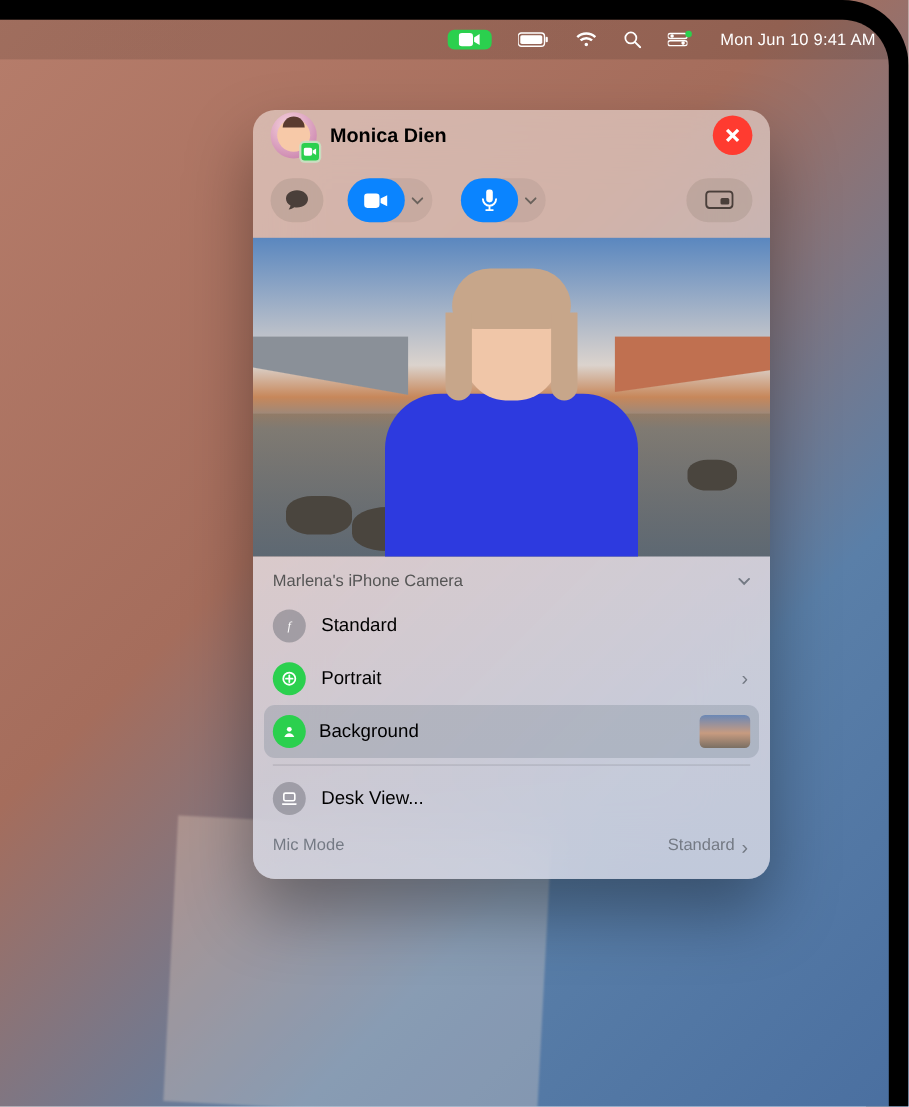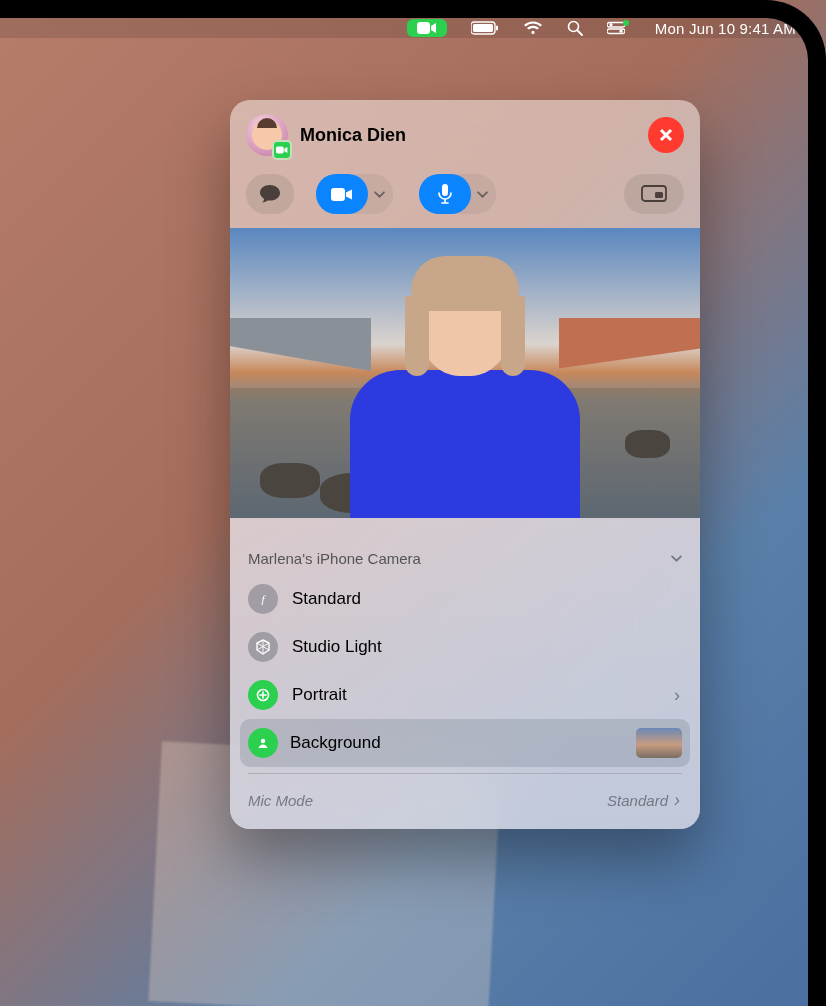--- a/index.html
+++ b/index.html
@@ -19,21 +19,21 @@
       width: 826px; height: 1006px;
       border-top: 18px solid #000;
       border-right: 18px solid #000;
       border-top-right-radius: 60px;
       pointer-events: none;
     }
 
     .menubar {
       position: absolute;
       top: 18px; left: 0; right: 18px;
-      height: 20px;
+      height: 36px;
       display: flex;
       align-items: center;
       justify-content: flex-end;
       padding: 0 12px;
       gap: 24px;
       background: linear-gradient(rgba(0,0,0,.12), rgba(0,0,0,.12));
       color: #fff;
       font-size: 15px;
     }
     .menubar .video-pill {
@@ -66,21 +66,21 @@
       border-radius: 20px;
       background: rgba(240, 225, 220, 0.6);
       backdrop-filter: blur(30px);
       box-shadow: 0 30px 60px rgba(0,0,0,.35);
       overflow: hidden;
     }
 
     .ft-header {
       display: flex;
       align-items: center;
-      padding: 14px 16px 10px 16px;
+      padding: 2px 16px 10px 16px;
       gap: 12px;
     }
     .avatar-wrap { position: relative; }
     .avatar {
       width: 42px; height: 42px; border-radius: 50%;
       background: radial-gradient(circle at 40% 30%, #f7d5de, #c274a4);
       display: flex; align-items: center; justify-content: center;
       overflow: hidden;
     }
     .avatar-face {
@@ -188,21 +188,21 @@
     .person-hair::before { left: -6px; }
     .person-hair::after { right: -6px; }
     .person-body {
       width: 230px; height: 160px; margin-top: -6px;
       background: #2d3adf;
       border-radius: 50px 50px 0 0;
     }
 
     .options {
       background: linear-gradient(180deg, rgba(225,220,230,.55), rgba(205,215,235,.55));
-      padding: 24px 0 10px 0;
+      padding: 6px 0 10px 0;
     }
     .opt-camera {
       display: flex; align-items: center;
       padding: 8px 18px;
       color: #555; font-size: 15px;
     }
     .opt-camera .spacer { flex: 1; }
     .opt-item {
       display: flex; align-items: center;
       padding: 9px 18px;
@@ -227,23 +227,23 @@
     .opt-icon svg { fill: #fff; width: 16px; height: 16px; }
     .opt-icon.gray svg { fill: #fff; }
     .opt-chev { margin-left: auto; color: #747a84; font-size: 18px; padding-right: 2px; }
     .opt-thumb {
       margin-left: auto;
       width: 46px; height: 30px; border-radius: 5px;
       background: linear-gradient(180deg,#6b88b6 0%, #c79b80 55%, #7a6f63 100%);
     }
     .opt-divider { height: 1px; background: rgba(120,120,130,.35); margin: 6px 18px; }
     .opt-footer {
-      display: flex; align-items: center;
+      display: flex; align-items: flex-start;
       padding: 10px 18px 8px 18px;
-      color: #747a84; font-size: 15px; font-style: italic;
+      color: #747a84; font-size: 15px;
     }
     .opt-footer .spacer { flex: 1; }
     .opt-footer .val { color: #747a84; margin-left: 28px; }
   </style>
 </head>
 <body>
 
 <div class="wallpaper-accent"></div>
 
 <div class="menubar">
@@ -373,29 +373,20 @@
 
     <div class="opt-item">
       <div class="opt-icon gray">
         <svg viewBox="0 0 16 16">
             <text x="8" y="11.5" text-anchor="middle" font-size="11" font-style="italic" font-family="serif" fill="#fff">f</text>
           </svg>
       </div>
       <span>Standard</span>
     </div>
 
-    <div class="opt-item">
-      <div class="opt-icon gray">
-        <svg viewBox="0 0 16 16">
-            <path d="M8 1 L14 4 V11 L8 15 L2 11 V4 Z" fill="none" stroke="#fff" stroke-width="1.4"></path>
-            <path d="M8 1V15M2 4L14 11M14 4L2 11" stroke="#fff" stroke-width="0.9"></path>
-          </svg>
-      </div>
-      <span>Studio Light</span>
-    </div>
 
     <div class="opt-item">
       <div class="opt-icon green">
         <svg viewBox="0 0 16 16">
             <circle cx="8" cy="8" r="5.5" fill="none" stroke="#fff" stroke-width="1.6"></circle>
             <line x1="8" y1="5" x2="8" y2="11" stroke="#fff" stroke-width="1.6" stroke-linecap="round"></line>
             <line x1="5" y1="8" x2="11" y2="8" stroke="#fff" stroke-width="1.6" stroke-linecap="round"></line>
           </svg>
       </div>
       <span>Portrait</span>
@@ -408,20 +399,29 @@
             <circle cx="8" cy="6" r="2.2"></circle>
             <path d="M3.5 13c.7-2.2 2.5-3.4 4.5-3.4s3.8 1.2 4.5 3.4z"></path>
           </svg>
       </div>
       <span>Background</span>
       <div class="opt-thumb"></div>
     </div>
 
     <div class="opt-divider"></div>
 
+    <div class="opt-item">
+      <div class="opt-icon gray">
+        <svg viewBox="0 0 16 16">
+            <rect x="3" y="3" width="10" height="7" rx="1.5" fill="none" stroke="#fff" stroke-width="1.5"></rect>
+            <path d="M2 13h12" stroke="#fff" stroke-width="1.5" stroke-linecap="round"></path>
+          </svg>
+      </div>
+      <span>Desk View...</span>
+    </div>
 
     <div class="opt-footer">
       <span>Mic Mode</span>
       <span class="spacer"></span>
       <span class="val">Standard</span>
       <span class="opt-chev" style="margin-left:6px">›</span>
     </div>
   </div>
 
 </div>

